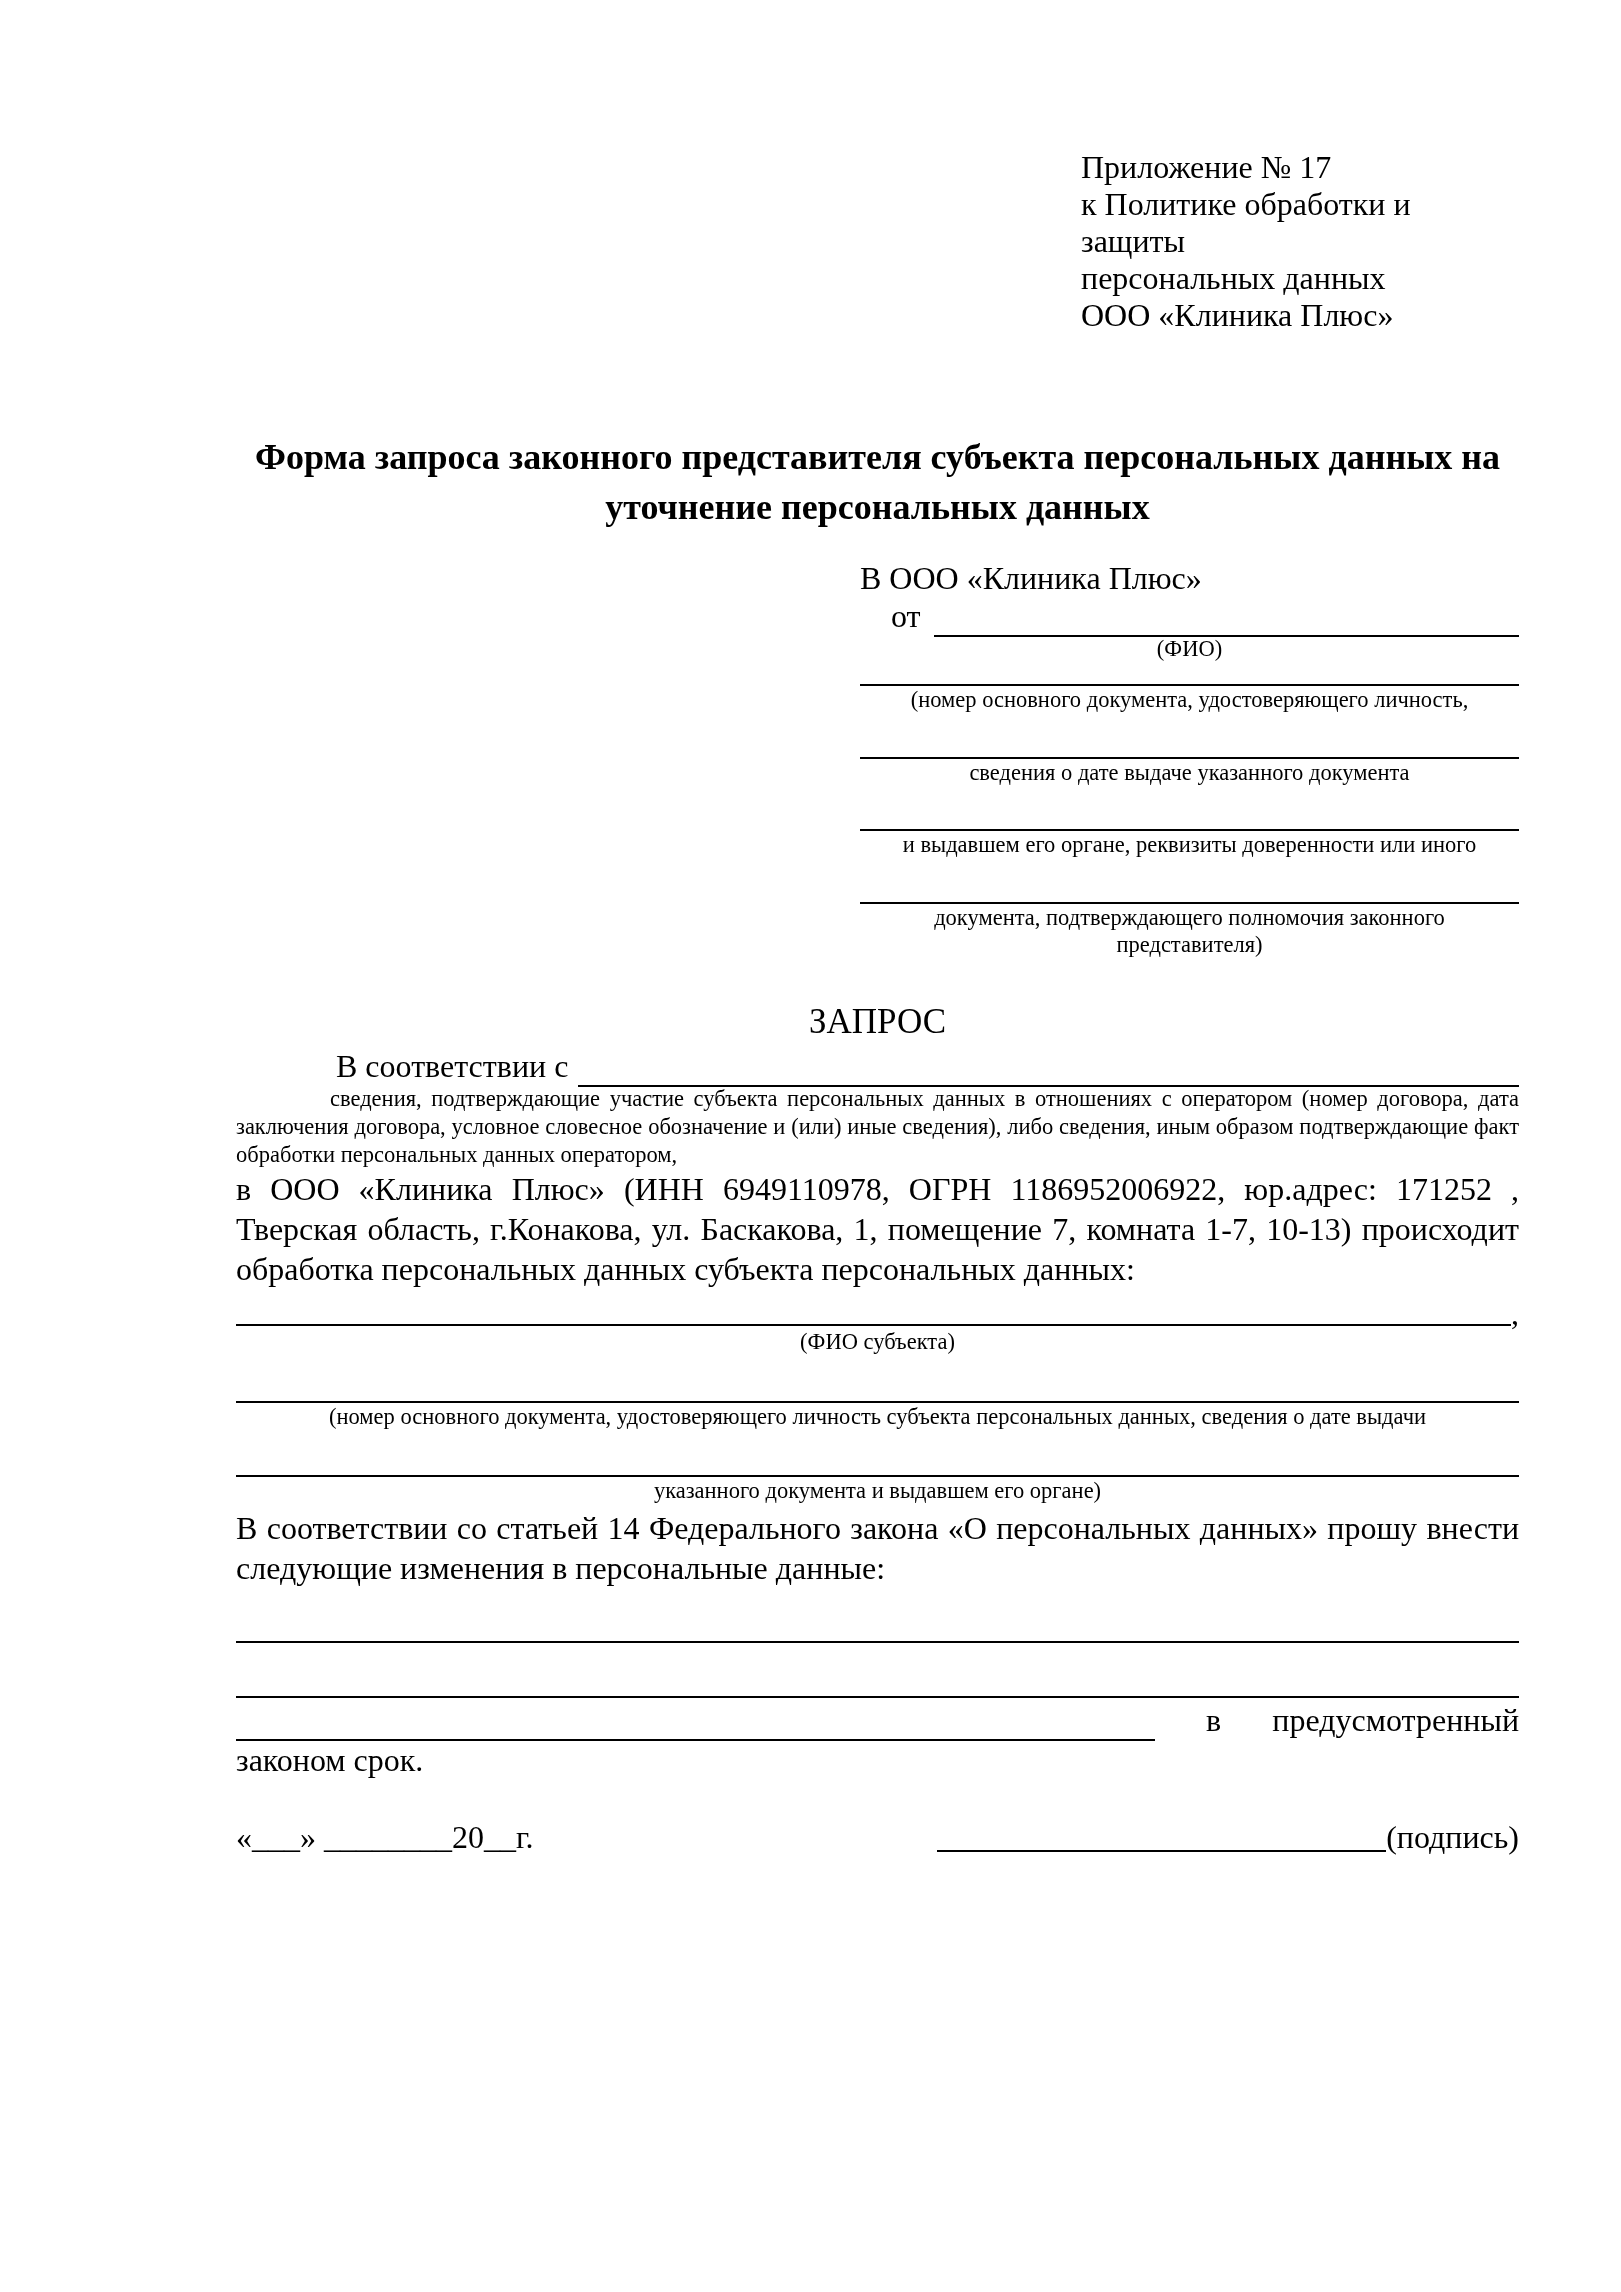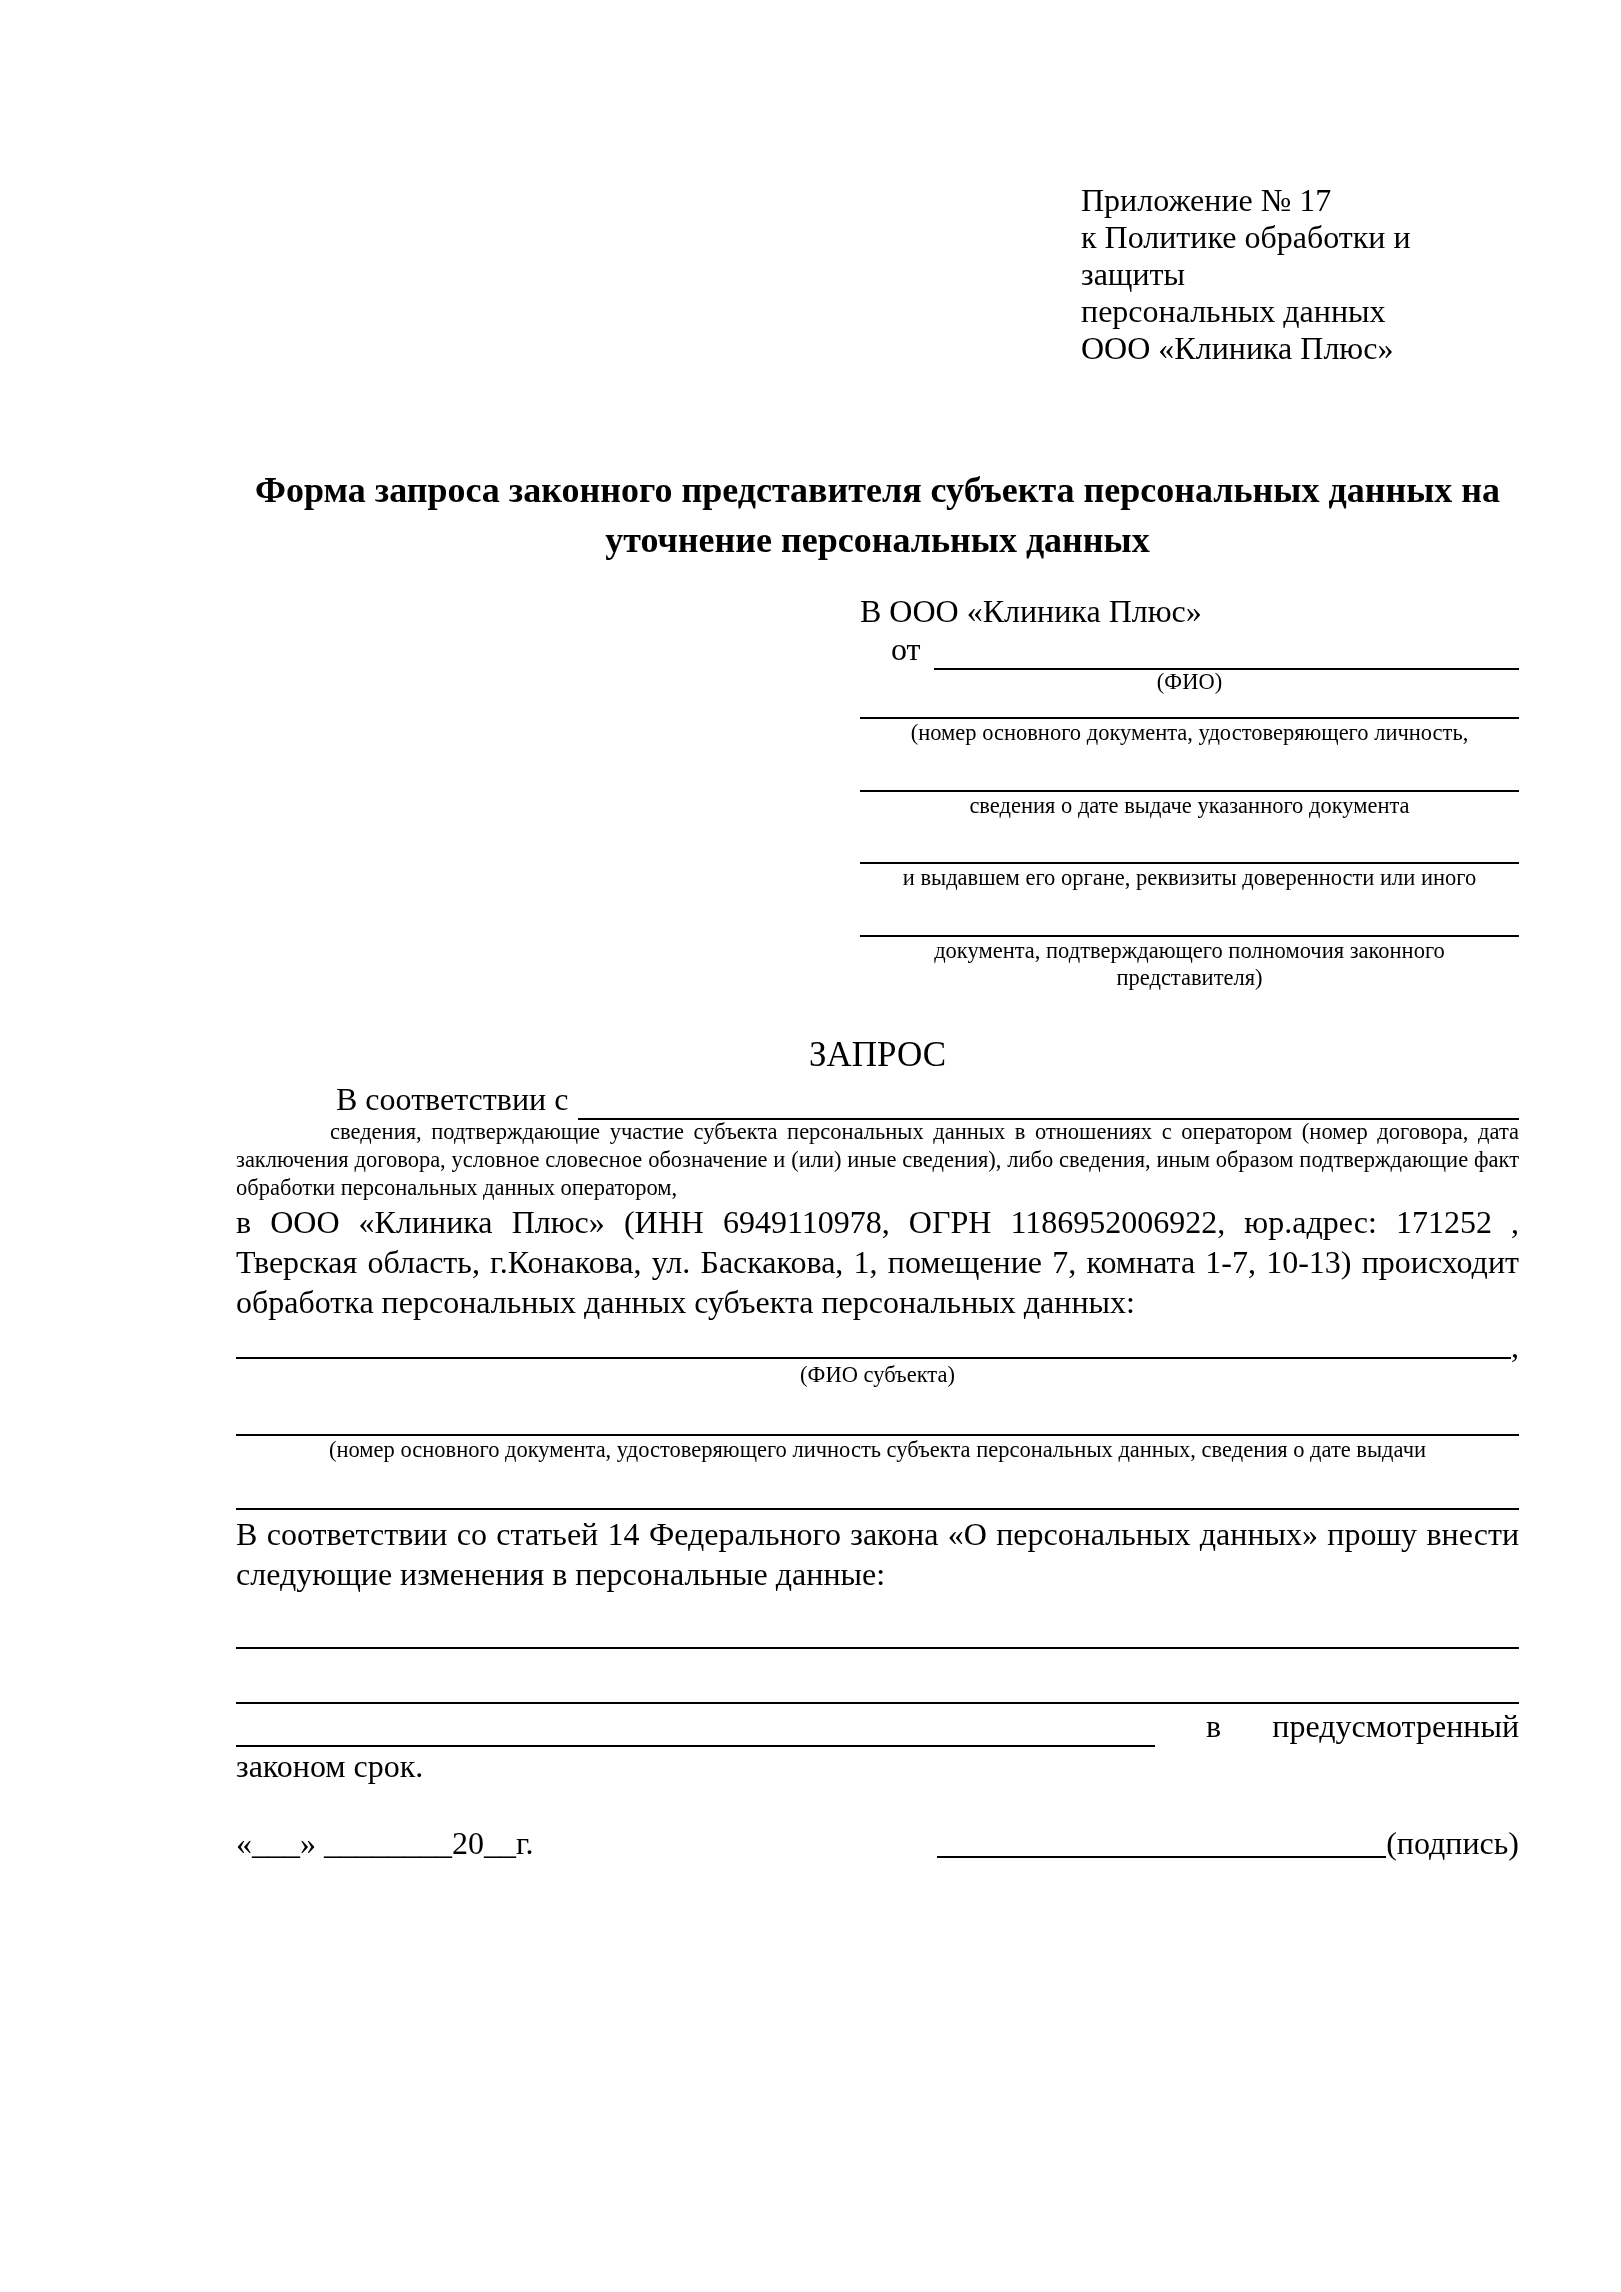--- a/index.html
+++ b/index.html
@@ -9,21 +9,21 @@
     height: 2293px;
     box-sizing: border-box;
     background: #ffffff;
     color: #000000;
     font-family: "Liberation Serif", "DejaVu Serif", serif;
     font-size: 32px;
     padding: 149px 102px 0 236px;
     overflow: hidden;
   }
   
-  .header-block { margin-left: 845px; line-height: 37px; margin-top: 33px; }
+  .header-block { margin-left: 845px; line-height: 37px; }
   
   .doc-title {
     margin: 98px 0 0 0;
     font-size: 36px;
     font-weight: bold;
     text-align: center;
     line-height: 50px;
   }
   
   .addr { margin-top: 27.4px; margin-left: 624px; width: 659px; }
@@ -124,20 +124,21 @@
   <div class="row subject-row">
     <span class="blank fill"></span>
     <span class="comma">,</span>
   </div>
   <div class="caption">(ФИО субъекта)</div>
 
   <div class="blank-row wide-blank"></div>
   <div class="caption">(номер основного документа, удостоверяющего личность субъекта персональных данных, сведения о дате выдачи</div>
 
   <div class="blank-row wide-blank"></div>
+  <div class="caption">указанного документа и выдавшем его органе)</div>
 
   <div class="para law-para">В соответствии со статьей 14 Федерального закона «О персональных данных» прошу внести следующие изменения в персональные данные:</div>
 
   <div class="blank-row tall-blank"></div>
   <div class="blank-row tall-blank"></div>
 
   <div class="reply-second">
     <span class="blank"></span>
     <span>в</span>
     <span>предусмотренный</span>

